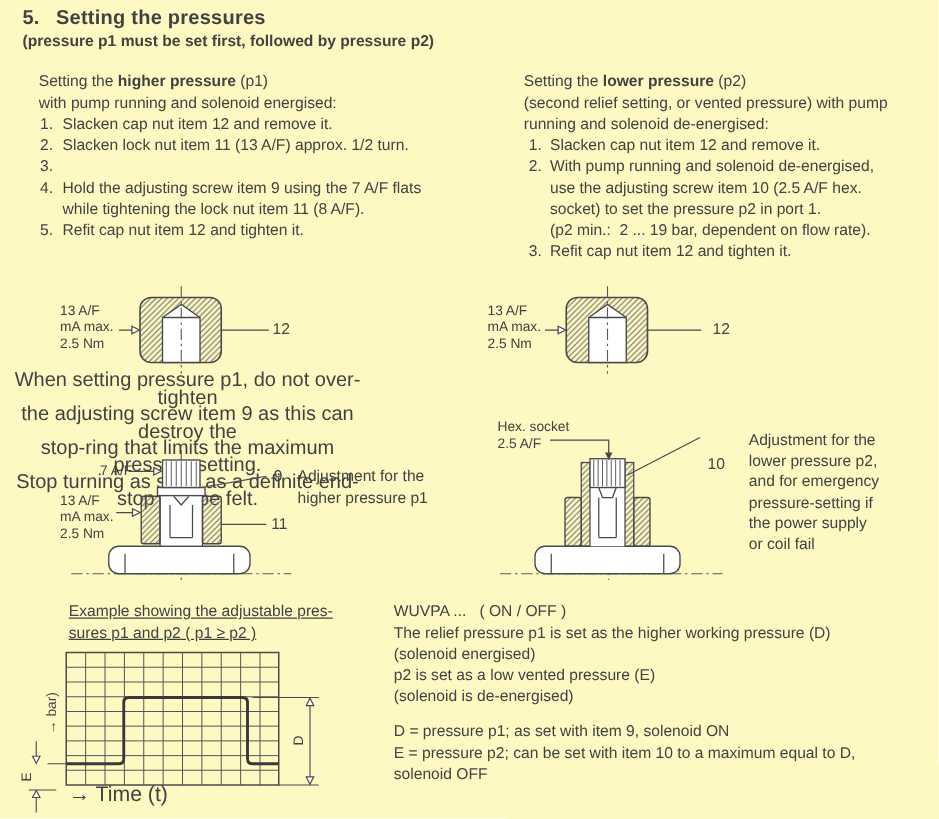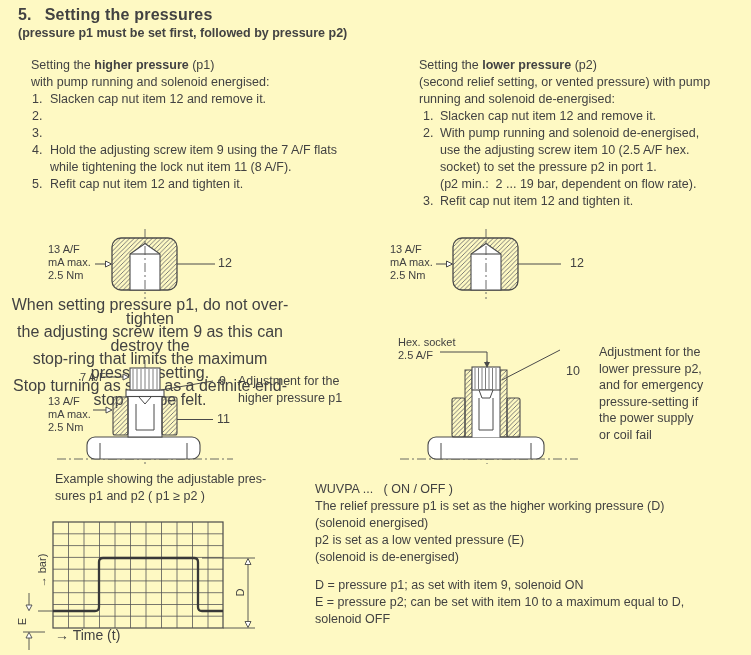--- a/index.html
+++ b/index.html
@@ -35,20 +35,21 @@
     <div class="ml">with pump running and solenoid energised:</div>
   </div>
 
   <div class="abs t steps" style="left:32px;top:91px;width:368px;">
     <div class="step">
         <span class="n">1.</span>
         <span class="x">Slacken cap nut item 12 and remove it.</span>
       </div>
     <div class="step">
         <span class="n">2.</span>
+        <span class="x">Slacken lock nut item 11 (13 A/F) approx. 1/2 turn.</span>
       </div>
     <div class="step">
         <span class="n">3.</span>
       </div>
     <div class="step">
         <span class="n">4.</span>
         <span class="x">Hold the adjusting screw item 9 using the 7 A/F flats
 while tightening the lock nut item 11 (8 A/F).</span>
       </div>
     <div class="step">
@@ -184,42 +185,42 @@
   <div class="abs small ml" style="left:398px;top:336px;">Hex. socket
 2.5 A/F</div>
   <div class="abs t" style="left:566px;top:363px;">10</div>
   <div class="abs ml" style="left:599px;top:344px;font-size:12.5px;line-height:16.5px;width:150px;">Adjustment for the
 lower pressure p2,
 and for emergency
 pressure-setting if
 the power supply
 or coil fail</div>
 
-  <div class="abs t ml" style="left:55px;top:471px;width:260px;">Example showing the adjustable pres-
+  <div class="abs t ml" style="left:55px;top:481px;width:260px;text-decoration:underline;">Example showing the adjustable pres-
 sures p1 and p2 ( p1 ≥ p2 )</div>
 
   <svg class="abs" style="left:15px;top:515px;" width="250" height="140">
     <rect x="38" y="7" width="170" height="106" fill="none" stroke="#4a4a4a" stroke-width="1.2"></rect>
     <path d="M53.5,7 V113 M69,7 V113 M84.5,7 V113 M100,7 V113 M115.5,7 V113 M131,7 V113 M146.5,7 V113 M162,7 V113 M177.5,7 V113 M193,7 V113" stroke="#555555" stroke-width="0.8" fill="none"></path>
     <path d="M38,18.8 H208 M38,30.6 H208 M38,42.4 H208 M38,54.2 H208 M38,65.9 H208 M38,77.7 H208 M38,89.5 H208 M38,101.2 H208" stroke="#555555" stroke-width="0.8" fill="none"></path>
     <path d="M38,96 H80 Q84,96 84,92 V47 Q84,43 88,43 H179 Q183,43 183,47 V92 Q183,96 187,96 H208" fill="none" stroke="#383838" stroke-width="2.3"></path>
     <path d="M187,43 H240 M208,113 H240" stroke="#4a4a4a" stroke-width="0.9" fill="none"></path>
     <line x1="233" y1="49" x2="233" y2="107" stroke="#4a4a4a" stroke-width="0.9"></line>
     <polygon points="230,49.5 236,49.5 233,43.5" fill="#ffffff" stroke="#4a4a4a" stroke-width="0.9"></polygon>
     <polygon points="230,106.5 236,106.5 233,112.5" fill="#ffffff" stroke="#4a4a4a" stroke-width="0.9"></polygon>
     <path d="M23,96 H38 M8,117 H30" stroke="#4a4a4a" stroke-width="0.9" fill="none"></path>
     <line x1="14" y1="78" x2="14" y2="90" stroke="#4a4a4a" stroke-width="0.9"></line>
     <polygon points="11,90 17,90 14,95.7" fill="#ffffff" stroke="#4a4a4a" stroke-width="0.9"></polygon>
     <line x1="14" y1="123" x2="14" y2="135" stroke="#4a4a4a" stroke-width="0.9"></line>
     <polygon points="11,123 17,123 14,117.3" fill="#ffffff" stroke="#4a4a4a" stroke-width="0.9"></polygon>
   </svg>
   <div class="abs small rot" style="left:2px;top:564px;width:80px;height:13px;">→ bar)</div>
   <div class="abs small rot" style="left:231px;top:586px;width:18px;height:13px;">D</div>
   <div class="abs small rot" style="left:13px;top:615px;width:18px;height:13px;">E</div>
-  <div class="abs small" style="left:55px;top:629px;font-size:14px;">→ Time (t)</div>
+  <div class="abs small" style="left:55px;top:629px;font-size:17px;">→ Time (t)</div>
 
   <div class="abs t ml" style="left:315px;top:481px;width:430px;">WUVPA ...   ( ON / OFF )
 The relief pressure p1 is set as the higher working pressure (D)
 (solenoid energised)
 p2 is set as a low vented pressure (E)
 (solenoid is de-energised)</div>
   <div class="abs t ml" style="left:315px;top:577px;width:430px;">D = pressure p1; as set with item 9, solenoid ON
 E = pressure p2; can be set with item 10 to a maximum equal to D,
 solenoid OFF</div>
 

